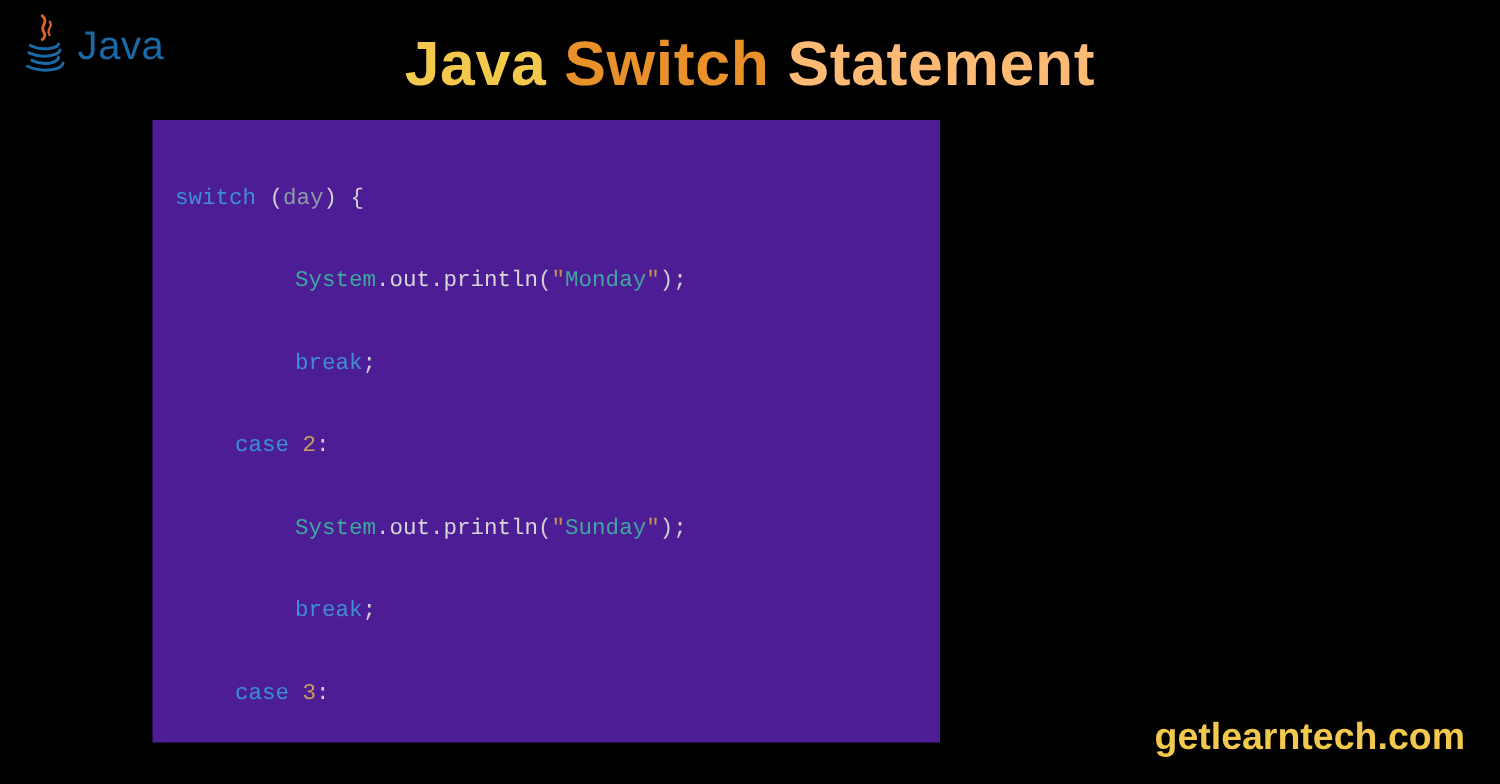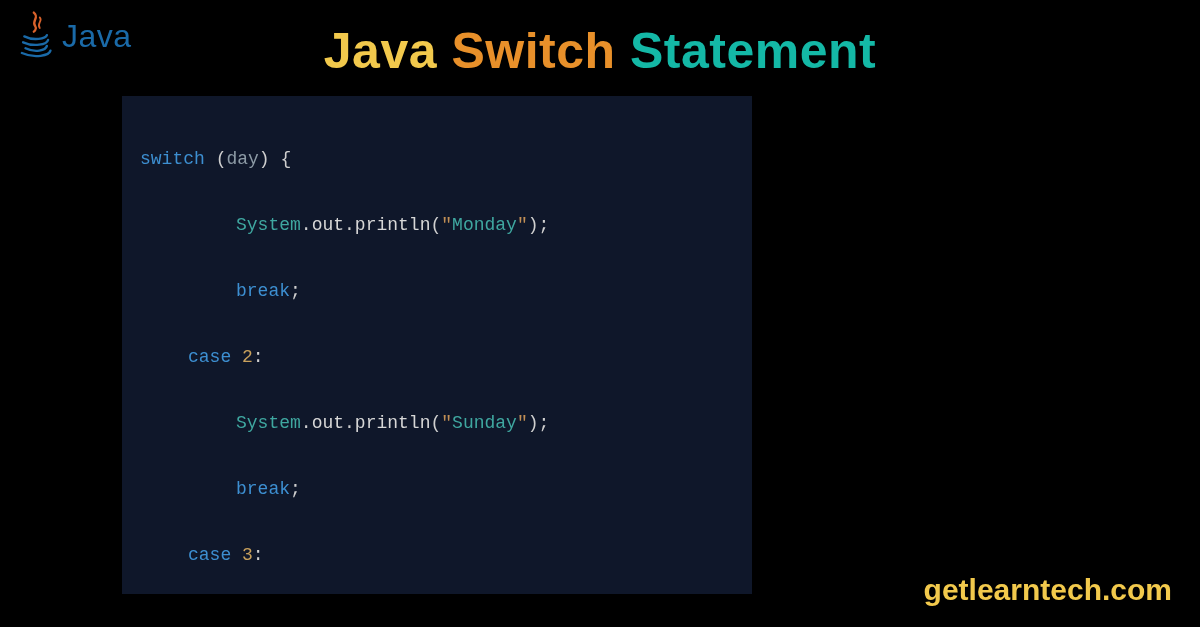--- a/index.html
+++ b/index.html
@@ -35,30 +35,30 @@
     top: 22px;
     left: 0;
     width: 100%;
     text-align: center;
     font-size: 50px;
     font-weight: 800;
     letter-spacing: 0.5px;
   }
   .title .w1 { color: #f2c94c; }
   .title .w2 { color: #e8902a; }
-  .title .w3 { color: #14b8a6; }
+  .title .w3 { color: #fdba74; }
 
   
   .code-panel {
     position: absolute;
     top: 96px;
     left: 122px;
     width: 630px;
     height: 498px;
-    background: #0f172a;
+    background: #4c1d95;
     padding: 14px 30px 12px 18px;
     font-family: Consolas, "Courier New", monospace;
     font-size: 18px;
     line-height: 33px;
     color: #d7d7d7;
     white-space: pre;
   }
   .tok-kw  { color: #3d8fd1; }   
   .tok-var { color: #8d9ba6; }   
   .tok-pun { color: #cfcfcf; }

